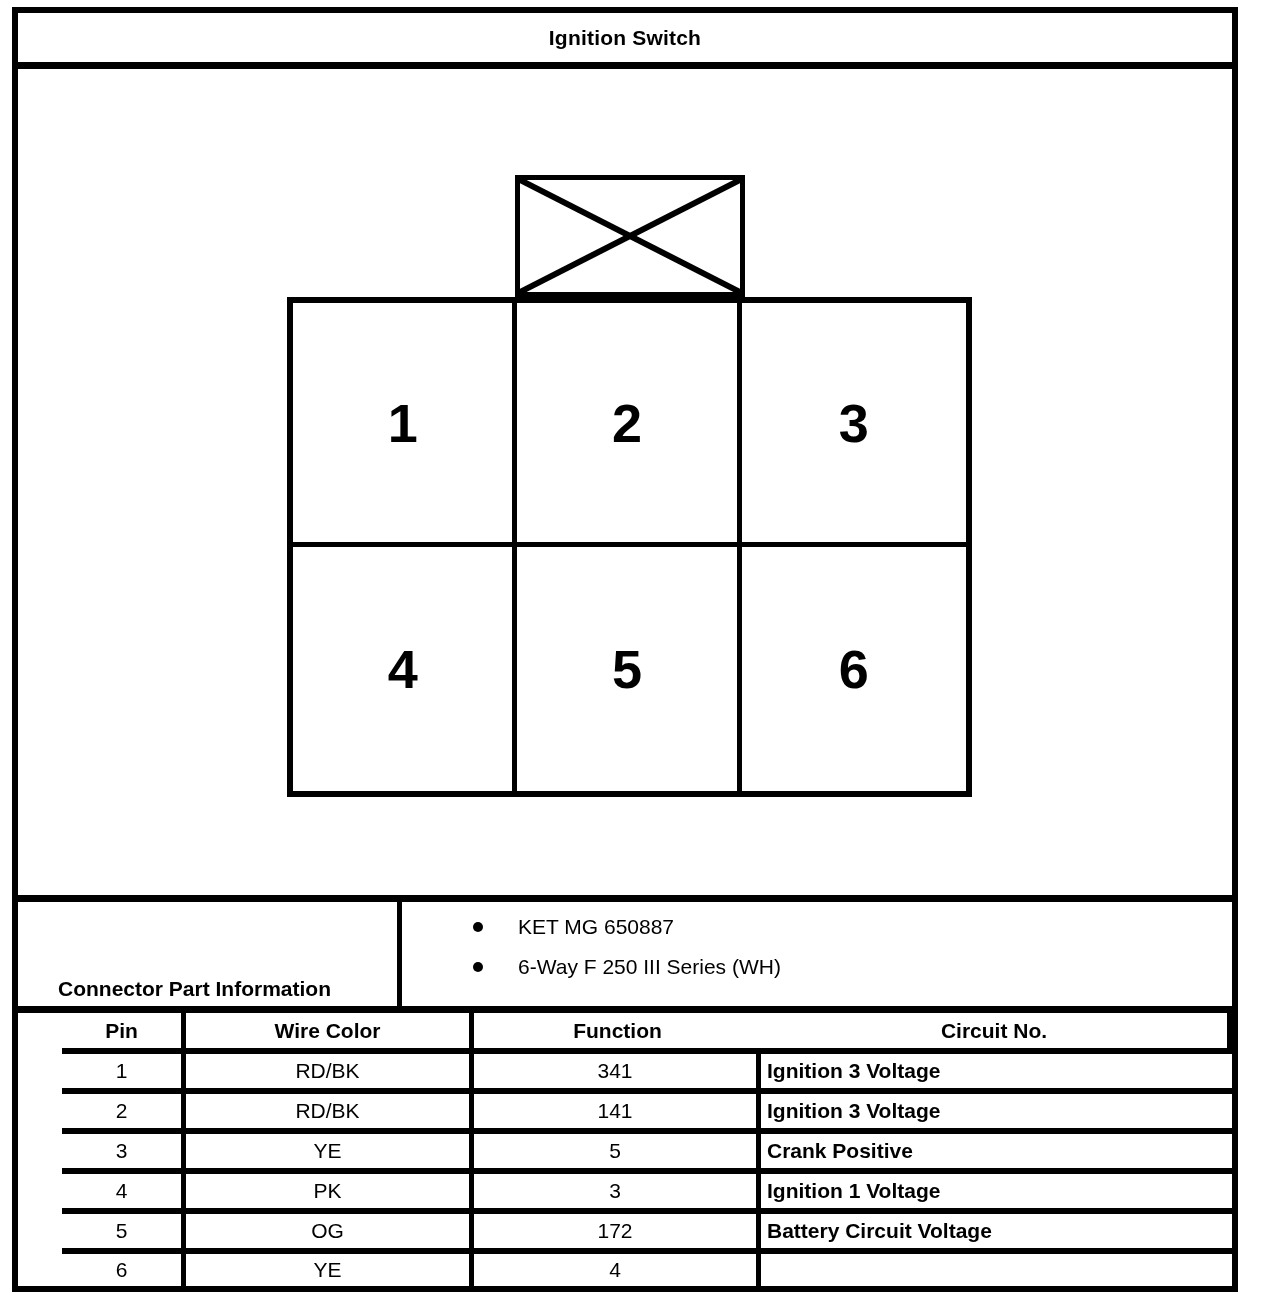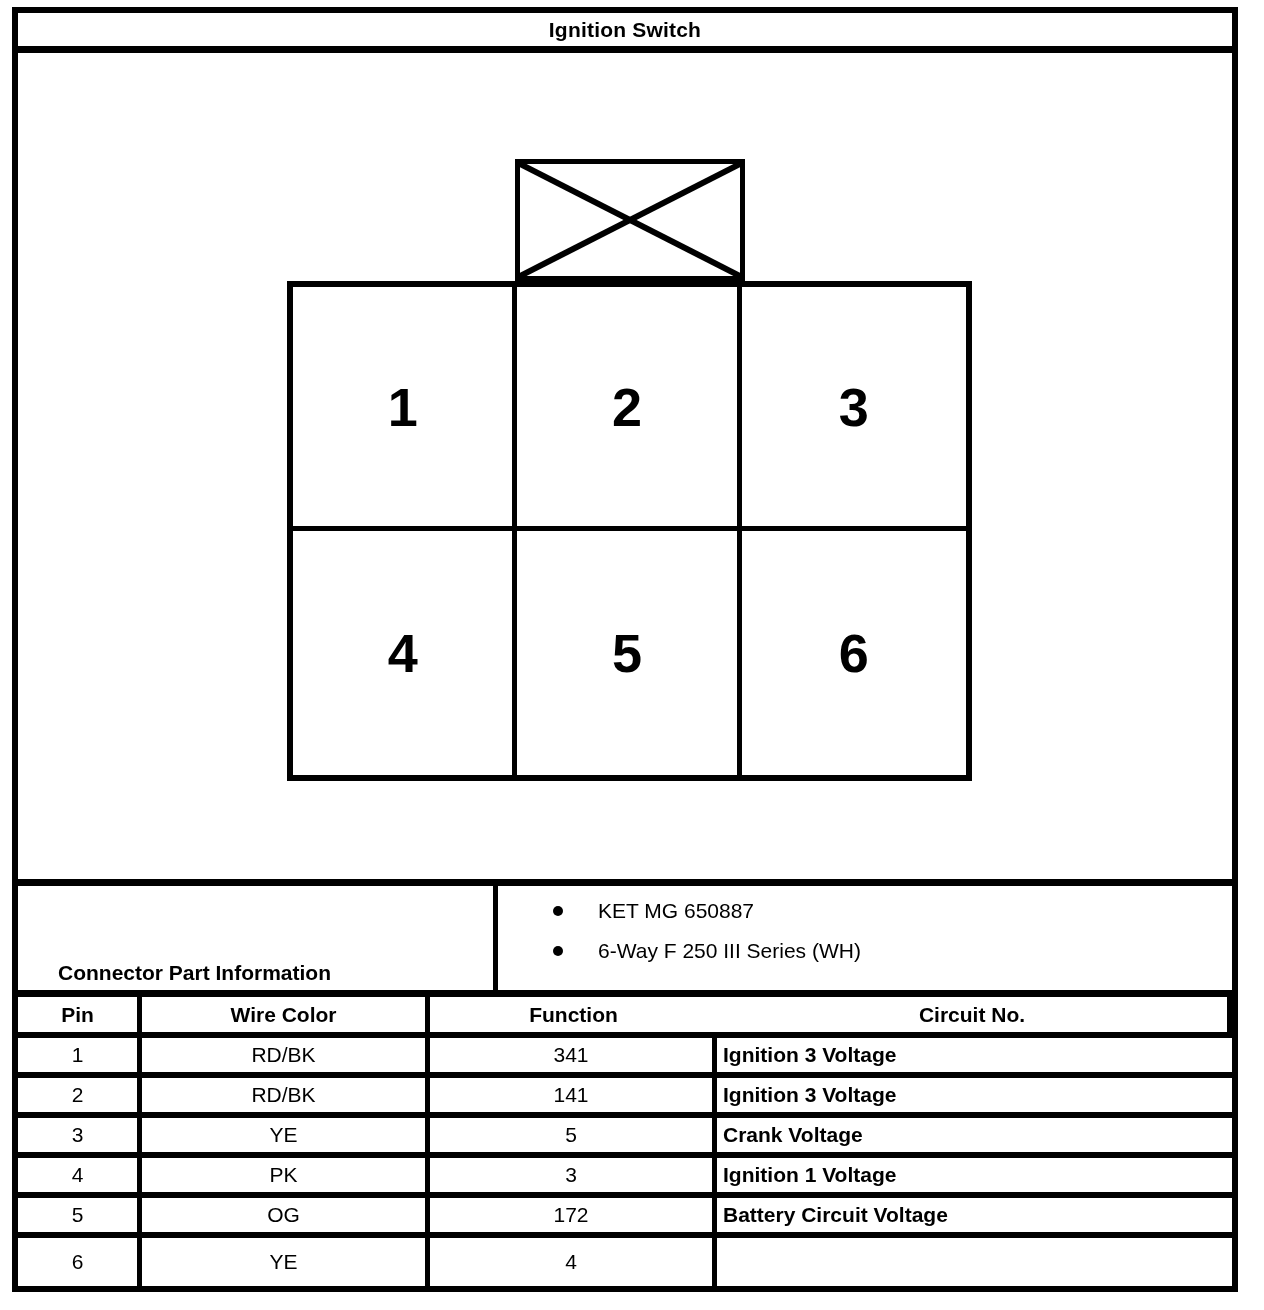--- a/index.html
+++ b/index.html
@@ -7,21 +7,21 @@
   .canvas{position:relative;width:1264px;height:1310px;background:#fff;overflow:hidden;}
 
   .frame{
     position:absolute;left:12px;top:7px;width:1226px;height:1285px;
     border:6px solid #000;box-sizing:border-box;background:#fff;
     display:flex;flex-direction:column;
   }
 
   
   .title-bar{
-    height:40px;box-sizing:border-box;border-bottom:7px solid #000;
+    height:56px;box-sizing:border-box;border-bottom:7px solid #000;
     display:flex;align-items:center;justify-content:center;
     font-size:21px;font-weight:bold;letter-spacing:0.2px;
   }
 
   
   .drawing{position:relative;height:833px;box-sizing:border-box;border-bottom:7px solid #000;}
   .crossed-box{
     position:absolute;left:497px;top:106px;width:230px;height:122px;
     border:5px solid #000;box-sizing:border-box;
   }
@@ -34,37 +34,37 @@
   .pin-cell{
     display:flex;align-items:center;justify-content:center;
     font-size:54px;font-weight:bold;box-sizing:border-box;
   }
   .pin-cell.br{border-right:5px solid #000;}
   .pin-cell.bb{border-bottom:5px solid #000;}
 
   
   .part-info{display:flex;height:111px;box-sizing:border-box;border-bottom:7px solid #000;}
   .part-info-left{
-    width:480px;box-sizing:border-box;border-right:5px solid #000;
+    width:384px;box-sizing:border-box;border-right:5px solid #000;
     display:flex;align-items:flex-end;
     padding:0 0 5px 40px;font-size:21px;font-weight:bold;
   }
-  .part-info-right{flex:1;padding-top:10px;}
+  .part-info-right{flex:1;padding-top:10px;margin-left:16px;}
   .bullet-list{margin:0;padding:0;list-style:none;}
   .bullet-list li{
     position:relative;height:40px;line-height:30px;
     padding-left:100px;font-size:21px;
   }
   .bullet-list li::before{
     content:"";position:absolute;left:55px;top:10px;
     width:10px;height:10px;border-radius:50%;background:#000;
   }
 
   
-  .ptable{flex:1;display:flex;flex-direction:column;}
+  .ptable{flex:1;display:flex;flex-direction:column;margin-left:44px;}
   .prow{display:grid;grid-template-columns:124px 288px 287px 1fr;height:40px;box-sizing:border-box;border-bottom:6px solid #000;}
   .prow.header{height:41px;}
   .prow.last{border-bottom:none;flex:1;}
   .pcell{
     display:flex;align-items:center;justify-content:center;
     font-size:21px;box-sizing:border-box;
   }
   .pcell.br{border-right:5px solid #000;}
   .prow.header .pcell{font-weight:bold;}
   .pcell.fn{justify-content:flex-start;padding-left:6px;font-weight:bold;}
@@ -123,21 +123,21 @@
       <div class="prow">
         <div class="pcell br">2</div>
         <div class="pcell br">RD/BK</div>
         <div class="pcell br">141</div>
         <div class="pcell fn">Ignition 3 Voltage</div>
       </div>
       <div class="prow">
         <div class="pcell br">3</div>
         <div class="pcell br">YE</div>
         <div class="pcell br">5</div>
-        <div class="pcell fn">Crank Voltage</div>
+        <div class="pcell fn">Crank Positive</div>
       </div>
       <div class="prow">
         <div class="pcell br">4</div>
         <div class="pcell br">PK</div>
         <div class="pcell br">3</div>
         <div class="pcell fn">Ignition 1 Voltage</div>
       </div>
       <div class="prow">
         <div class="pcell br">5</div>
         <div class="pcell br">OG</div>

